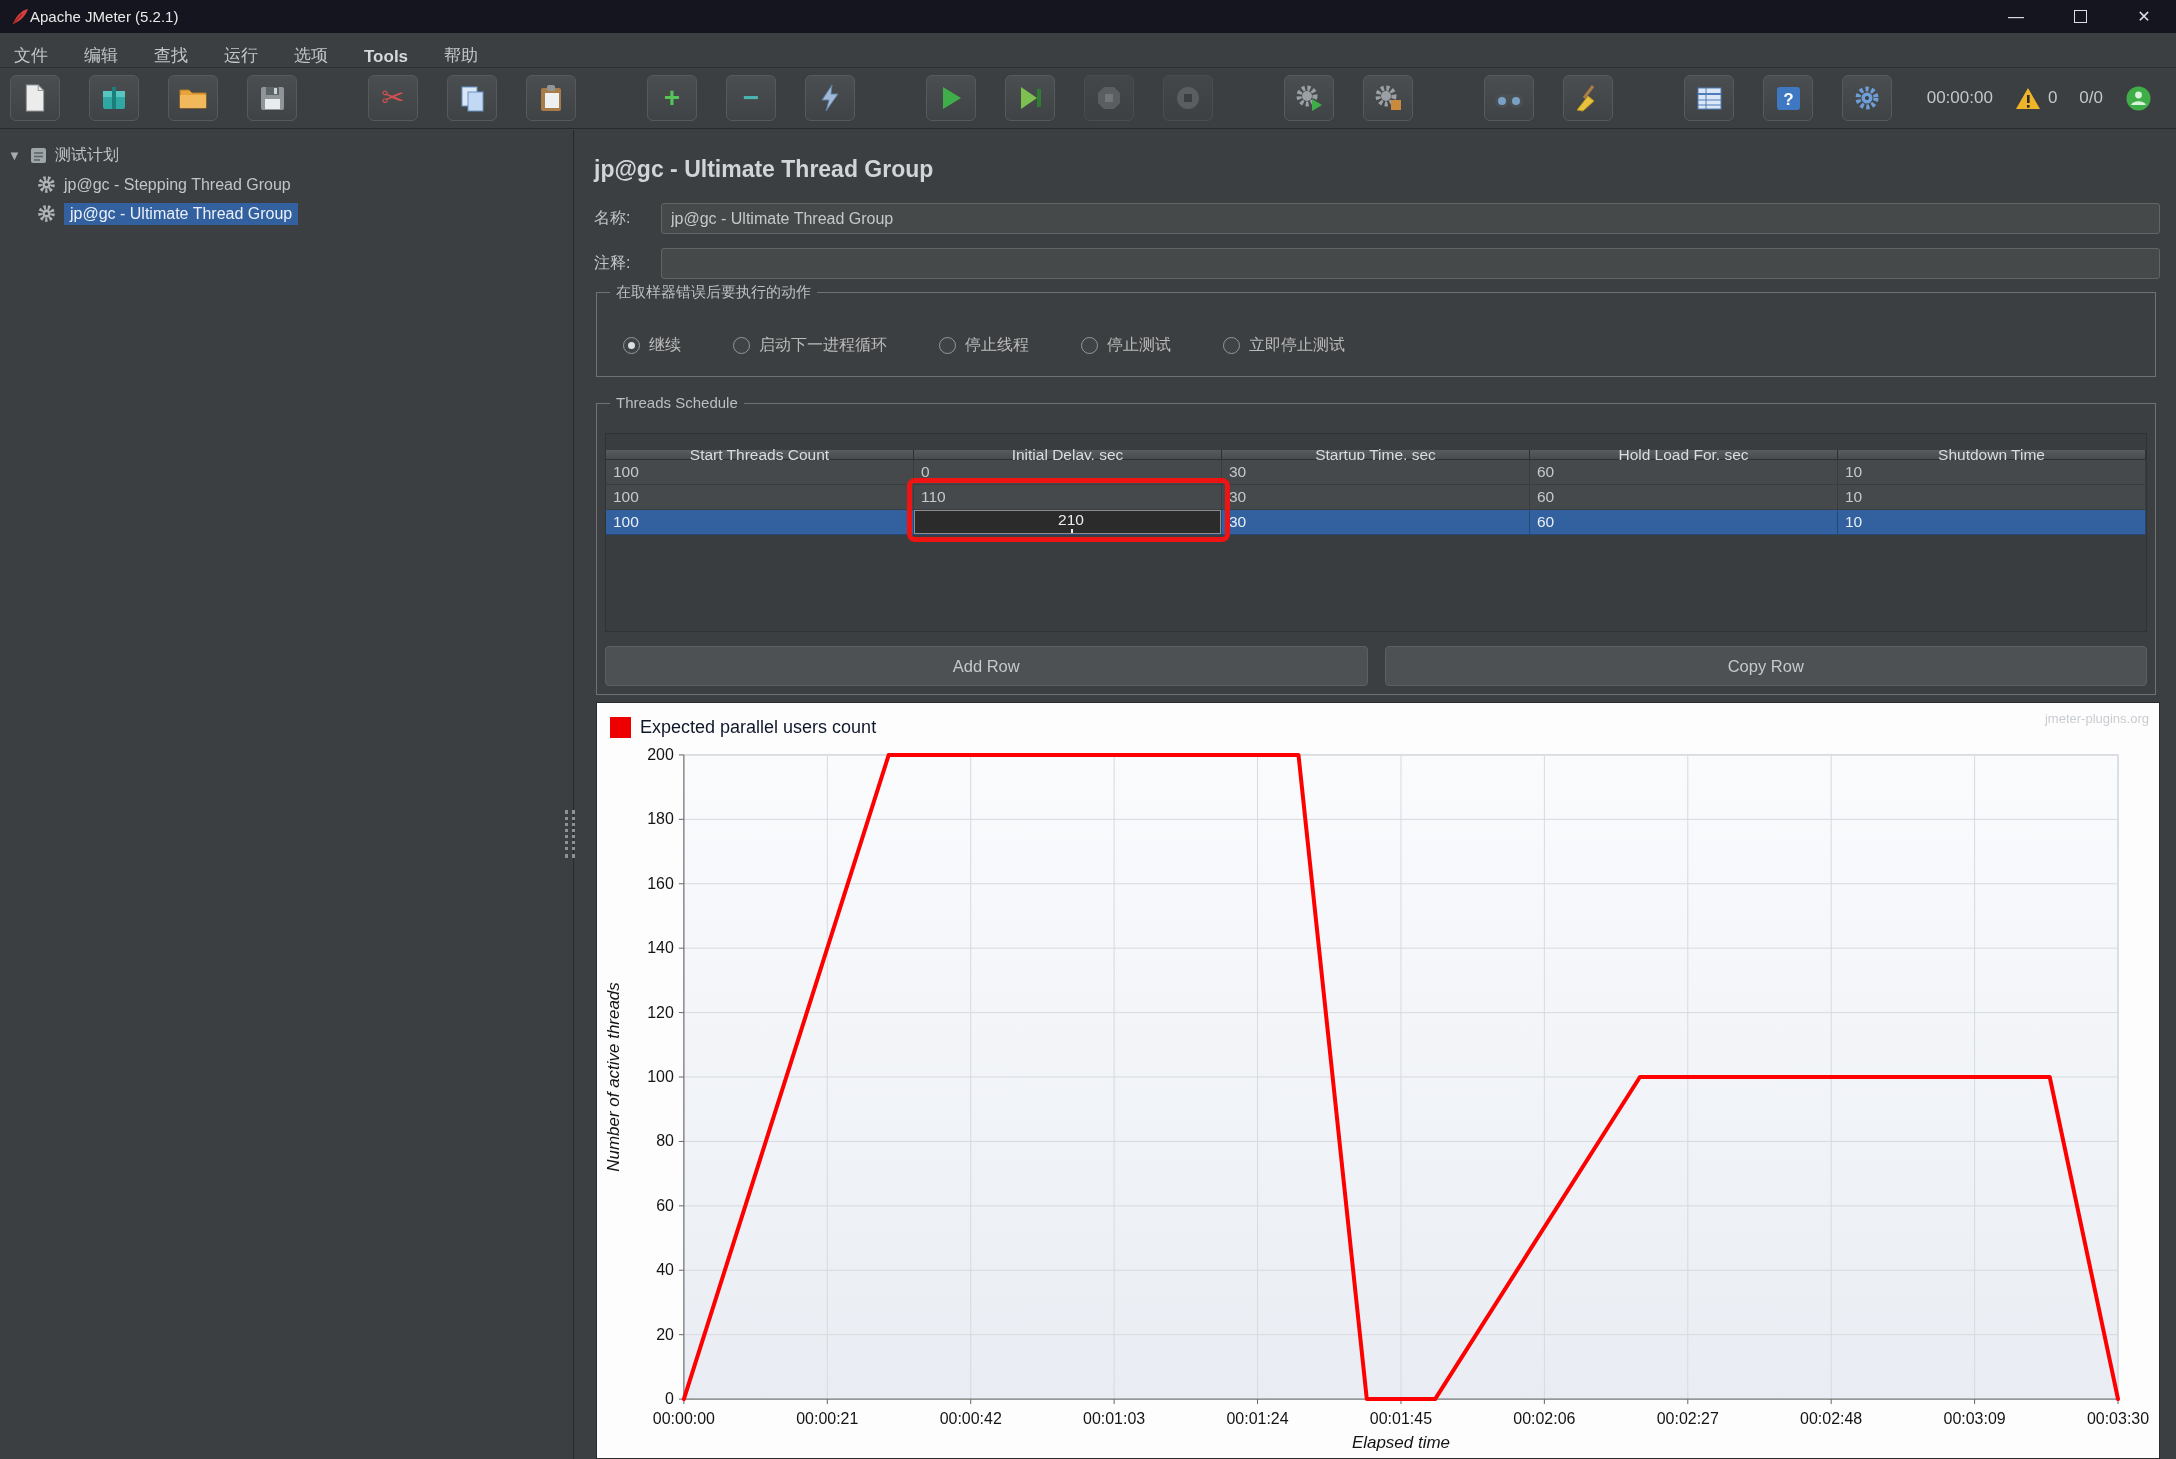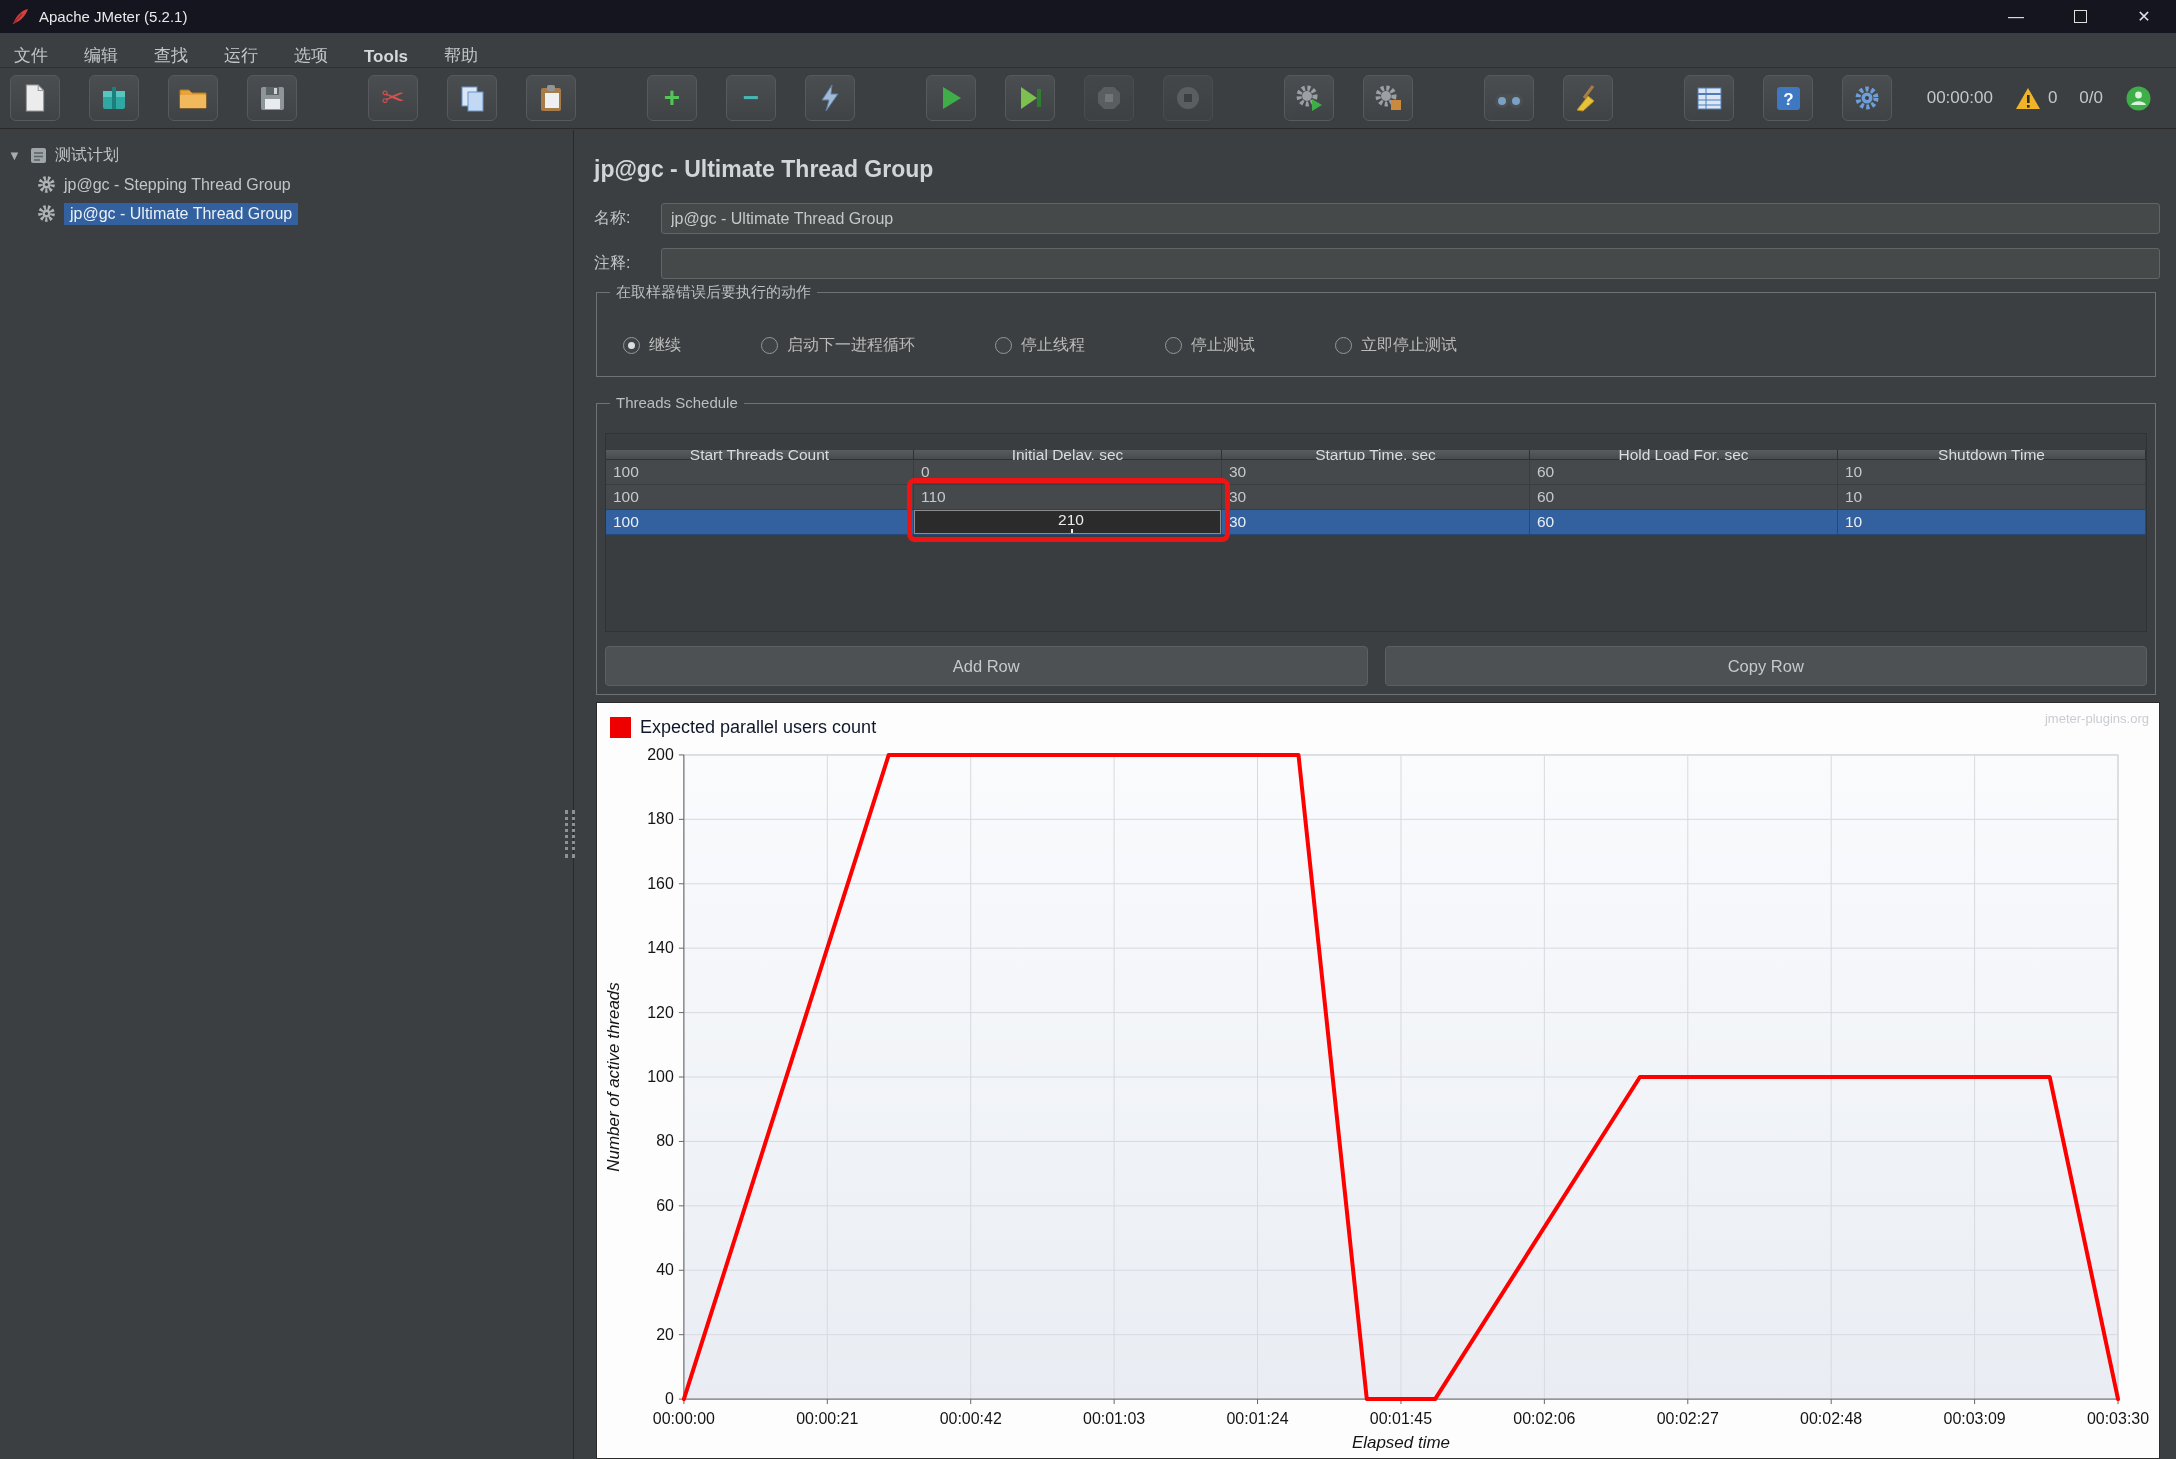--- a/index.html
+++ b/index.html
@@ -3,21 +3,21 @@
 <meta charset="utf-8">
 <style>
   * { margin:0; padding:0; box-sizing:border-box; }
   html,body { width:2176px; height:1459px; overflow:hidden; }
   body {
     background:#3c3f41; color:#bbbbbb;
     font-family:"Liberation Sans", sans-serif;
     position:relative;
   }
   
-  .titlebar { height:33px; background:#15151f; display:flex; align-items:center; padding-left:10px; gap:9px; }
+  .titlebar { height:33px; background:#15151f; display:flex; align-items:center; padding-left:10px; }
   .title-text { color:#e9e9e9; font-size:15px; }
   .win-controls { margin-left:auto; display:flex; height:100%; }
   .win-btn { width:64px; height:100%; display:flex; align-items:center; justify-content:center; color:#e0e0e0; font-size:16px; cursor:default; }
   .max-box { width:13px; height:13px; border:1.5px solid #e0e0e0; }
   
   .menubar { height:35px; background:#3c3f41; border-bottom:1px solid #303030; display:flex; align-items:flex-end; padding-left:14px; gap:36px; font-size:17px; color:#c3c6c8; }
   .menu-item.bold { font-weight:bold; color:#d6d9db; }
   
   .toolbar { height:61px; background:#3c3f41; border-bottom:1px solid #2a2a2a; display:flex; align-items:center; padding:0 24px 0 10px; gap:29px; }
   .tsep { width:13px; flex:none; }
@@ -37,21 +37,21 @@
   
   .main-panel { position:absolute; left:575px; top:0; right:0; bottom:0; }
   .page-title { position:absolute; top:26px; left:19px; font-size:23px; font-weight:bold; color:#d2d5d7; }
   .field-row { position:absolute; left:19px; right:16px; height:31px; display:flex; align-items:center; }
   .row-name { top:73px; } .row-comment { top:118px; }
   .field-label { width:67px; font-size:16px; color:#c2c5c7; }
   .text-field { flex:1; height:31px; background:#45494a; border:1px solid #646464; border-radius:3px; color:#c6c9cb; font-size:16px; padding:0 9px; font-family:"Liberation Sans",sans-serif; outline:none; }
   fieldset.box { position:absolute; left:21px; right:20px; border:1px solid #6e7274; }
   .box-title { position:absolute; top:-10px; left:13px; background:#3c3f41; padding:0 6px; font-size:15px; color:#bcbfc1; }
   .action-box { top:162px; height:85px; }
-  .radio-row { position:absolute; top:42px; left:26px; display:flex; gap:80px; align-items:center; font-size:16px; }
+  .radio-row { position:absolute; top:42px; left:26px; display:flex; gap:52px; align-items:center; font-size:16px; }
   .radio-opt { display:flex; align-items:center; gap:9px; }
   .radio { width:17px; height:17px; border-radius:50%; border:1px solid #91989b; background:#3f4345; position:relative; }
   .radio.on::after { content:""; position:absolute; left:4px; top:4px; width:7px; height:7px; border-radius:50%; background:#d8dfe2; }
   .schedule-box { top:273px; height:292px; }
   
   .tbl { position:absolute; left:8px; right:8px; top:29px; height:199px; background:#393d3f; border:1px solid #2f3335; position:absolute; }
   .tbl-head { display:flex; height:26px; }
   .th { width:20%; background:linear-gradient(#585c5e,#474b4d); border-right:1px solid #2e3133; border-bottom:1px solid #2e3133; color:#dadddf; font-size:15.5px; display:flex; align-items:center; justify-content:center;margin-top:16px; }
   .tr { display:flex; height:25px; }
   .td { width:20%; background:#46494b; border-right:1px solid #393d3f; border-bottom:1px solid #393d3f; font-size:15.5px; color:#c6c9cb; display:flex; align-items:center; padding-left:7px; }

